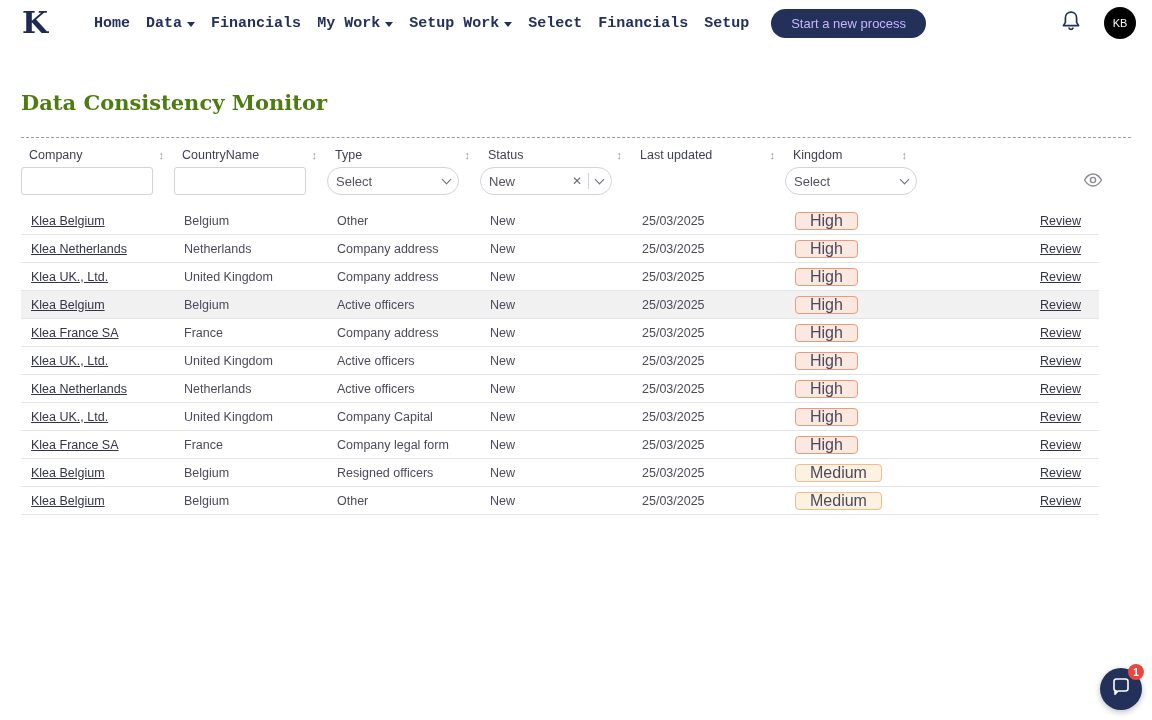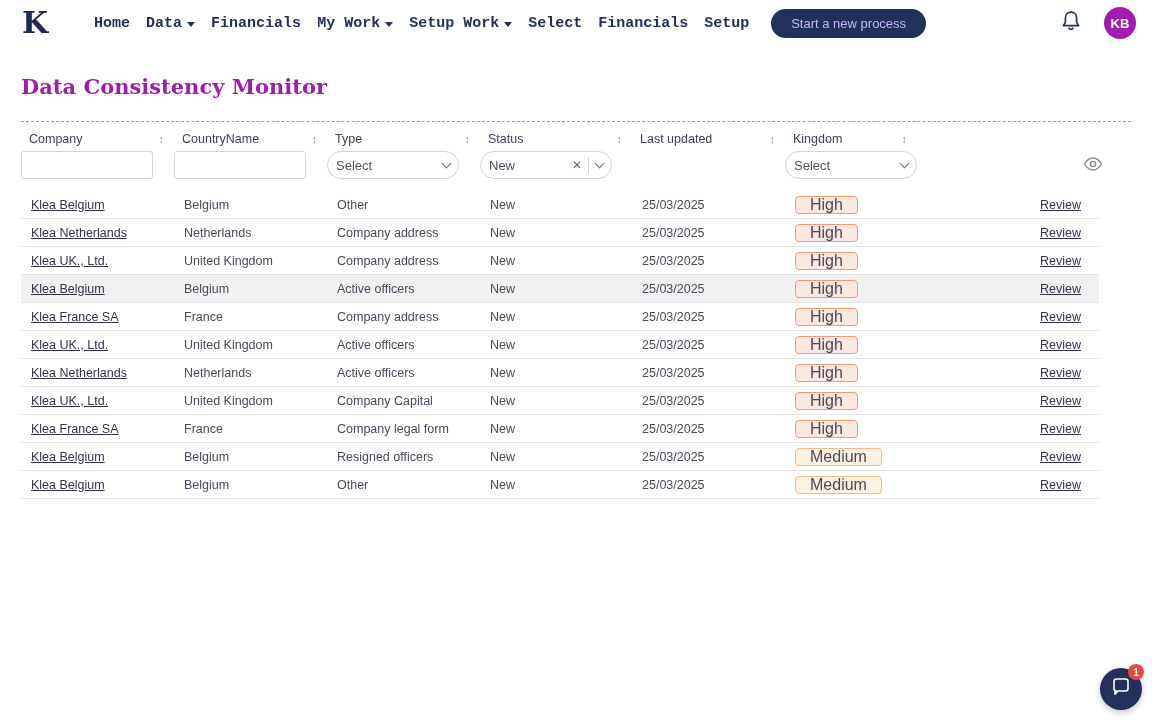--- a/index.html
+++ b/index.html
@@ -55,36 +55,36 @@
     font-family: "Liberation Sans", sans-serif;
     font-size: 13px;
     padding: 7px 20px;
     cursor: pointer;
     white-space: nowrap;
   }
   .topbar-spacer { flex: 1; }
   .bell-wrap { margin-right: 22px; cursor: pointer; display: flex; align-items: center; }
   .avatar {
     width: 32px; height: 32px;
-    background: #a21caf;
+    background: #000000;
     color: #ffffff;
     border-radius: 50%;
     display: flex; align-items: center; justify-content: center;
-    font-size: 13px;
-    font-weight: 700;
+    font-size: 11px;
+    font-weight: 400;
     cursor: pointer;
   }
 
   
   .page-title {
     font-family: "DejaVu Serif", serif;
     font-weight: 700;
     font-size: 21px;
-    color: #a21caf;
-    margin: 28px 0 22px 21px;
+    color: #4d7c0f;
+    margin: 44px 0 22px 21px;
   }
 
   
   .table-wrap {
     margin: 0 21px;
     border-top: 1px dashed #9a9aa4;
   }
   .grid-row {
     display: grid;
     grid-template-columns: 153px 153px 153px 152px 153px 132px 1fr;

